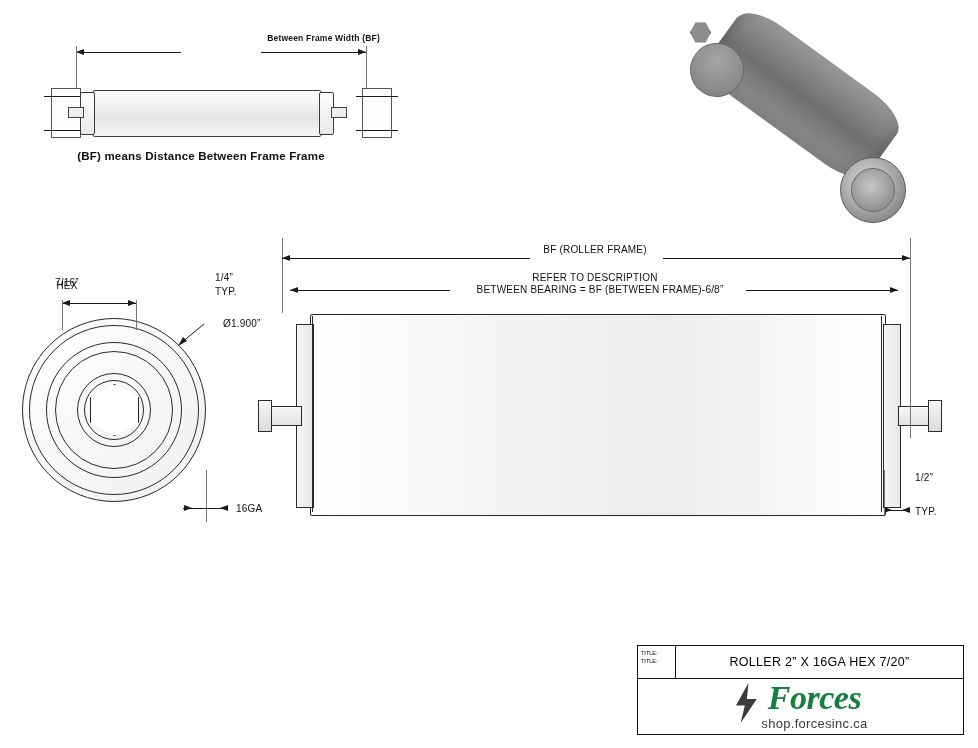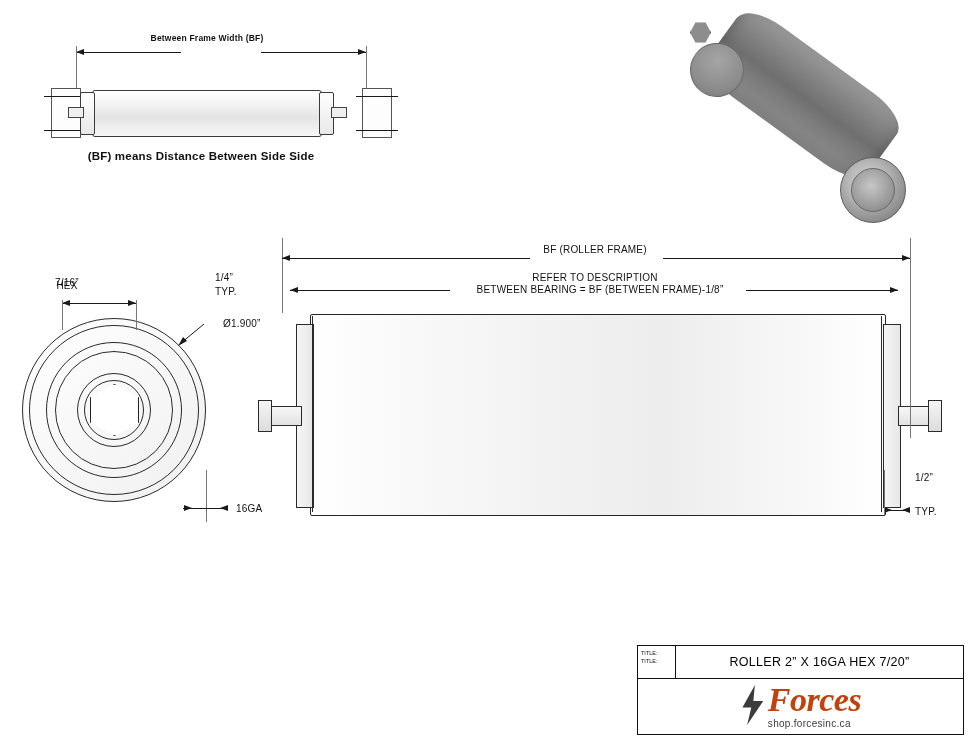--- a/index.html
+++ b/index.html
@@ -35,21 +35,21 @@
     line-height: 1.15;
   }
   .lbl.c { text-align: center; }
   .lbl.bold { font-weight: bold; }
 
   
   #bf-diagram {
     left: 36px; top: 26px; width: 330px; height: 145px;
   }
   #bf-title {
-    left: 6px; top: 8px; width: 330px; text-align: center;
+    left: 14px; top: 8px; width: 330px; text-align: right;
     font-size: 8.5px; font-weight: bold; letter-spacing: .2px;
   }
   #bf-caption {
     left: 0; top: 124px; width: 330px; text-align: center;
     font-size: 11.5px; font-weight: bold;
   }
   .frame-rail {
     position: absolute;
     border: 1px solid #555;
     background: #fdfdfd;
@@ -201,26 +201,26 @@
   }
   #logo-wrap { position: relative; display: flex; align-items: flex-start; }
   #logo-bolt {
     width: 26px; height: 40px; margin-right: 2px; margin-top: 2px;
     background: #3b3b3b;
     clip-path: polygon(58% 0%, 10% 56%, 44% 56%, 28% 100%, 90% 40%, 52% 40%);
   }
   #logo-text {
     font-family: "Liberation Serif", serif;
     font-weight: bold; font-style: italic;
-    font-size: 34px; color: #c2410c; line-height: 1;
+    font-size: 34px; color: #15803d; line-height: 1;
     letter-spacing: -.5px;
     text-align: center;
   }
   #logo-sub {
-    font-size: 10px; color: #3b3b3b; text-align: left;
+    font-size: 13px; color: #3b3b3b; text-align: center;
     letter-spacing: .3px; margin-top: 1px;
   }
 </style>
 </head>
 <body>
 
 <div id="page">
 
   <div class="abs" id="bf-diagram">
 
@@ -240,21 +240,21 @@
     <div class="hline" style="left:8px; top:104px; width:42px;"></div>
     <div class="hline" style="left:320px; top:70px; width:42px;"></div>
     <div class="hline" style="left:320px; top:104px; width:42px;"></div>
 
     <div class="roller-top-body" style="left:56px; top:64px; width:228px; height:45px;"></div>
     <div class="roller-top-cap" style="left:44px; top:66px; width:13px; height:41px;"></div>
     <div class="roller-top-cap" style="left:283px; top:66px; width:13px; height:41px;"></div>
     <div class="shaft-stub" style="left:32px; top:81px; width:14px; height:9px;"></div>
     <div class="shaft-stub" style="left:295px; top:81px; width:14px; height:9px;"></div>
 
-    <div class="lbl bold" id="bf-caption">(BF) means Distance Between Side Side</div>
+    <div class="lbl bold" id="bf-caption">(BF) means Distance Between Frame Frame</div>
   </div>
 
   <div class="abs" id="render3d">
     <div class="r3d-body"></div>
     <div class="r3d-end" id="r3d-end-far"></div>
     <div class="r3d-end" id="r3d-end-ring"></div>
     <div id="r3d-hex"></div>
     <div id="r3d-nearcap"></div>
   </div>
 
@@ -317,21 +317,21 @@
     <div class="arrowR" style="left:902px; top:255px;"></div>
     <div class="lbl c" style="left:480px; top:244px; width:230px;">BF (ROLLER FRAME)</div>
     <div class="lbl c" style="left:480px; top:272px; width:230px;">REFER TO DESCRIPTION</div>
   </div>
 
   <div class="abs">
     <div class="hline" style="left:290px; top:290px; width:160px;"></div>
     <div class="hline" style="left:746px; top:290px; width:152px;"></div>
     <div class="arrowL" style="left:290px; top:287px;"></div>
     <div class="arrowR" style="left:890px; top:287px;"></div>
-    <div class="lbl c" style="left:440px; top:284px; width:320px;">BETWEEN BEARING = BF (BETWEEN FRAME)-1/8”</div>
+    <div class="lbl c" style="left:440px; top:284px; width:320px;">BETWEEN BEARING = BF (BETWEEN FRAME)-6/8”</div>
   </div>
 
   <div class="abs">
     <div class="lbl" style="left:215px; top:272px;">1/4”</div>
     <div class="lbl" style="left:215px; top:286px;">TYP.</div>
   </div>
 
   <div class="abs">
     <div class="lbl" style="left:915px; top:472px;">1/2”</div>
     <div class="lbl" style="left:915px; top:506px;">TYP.</div>

